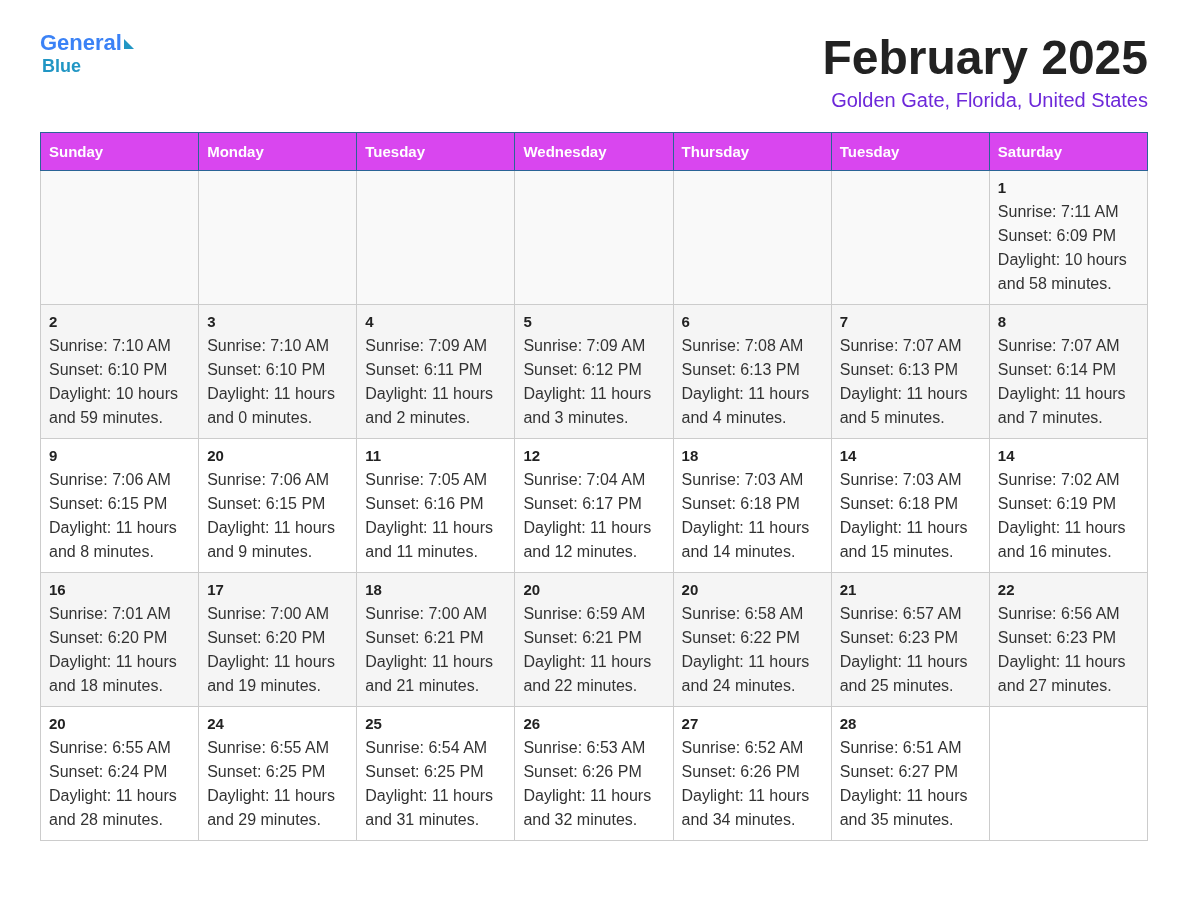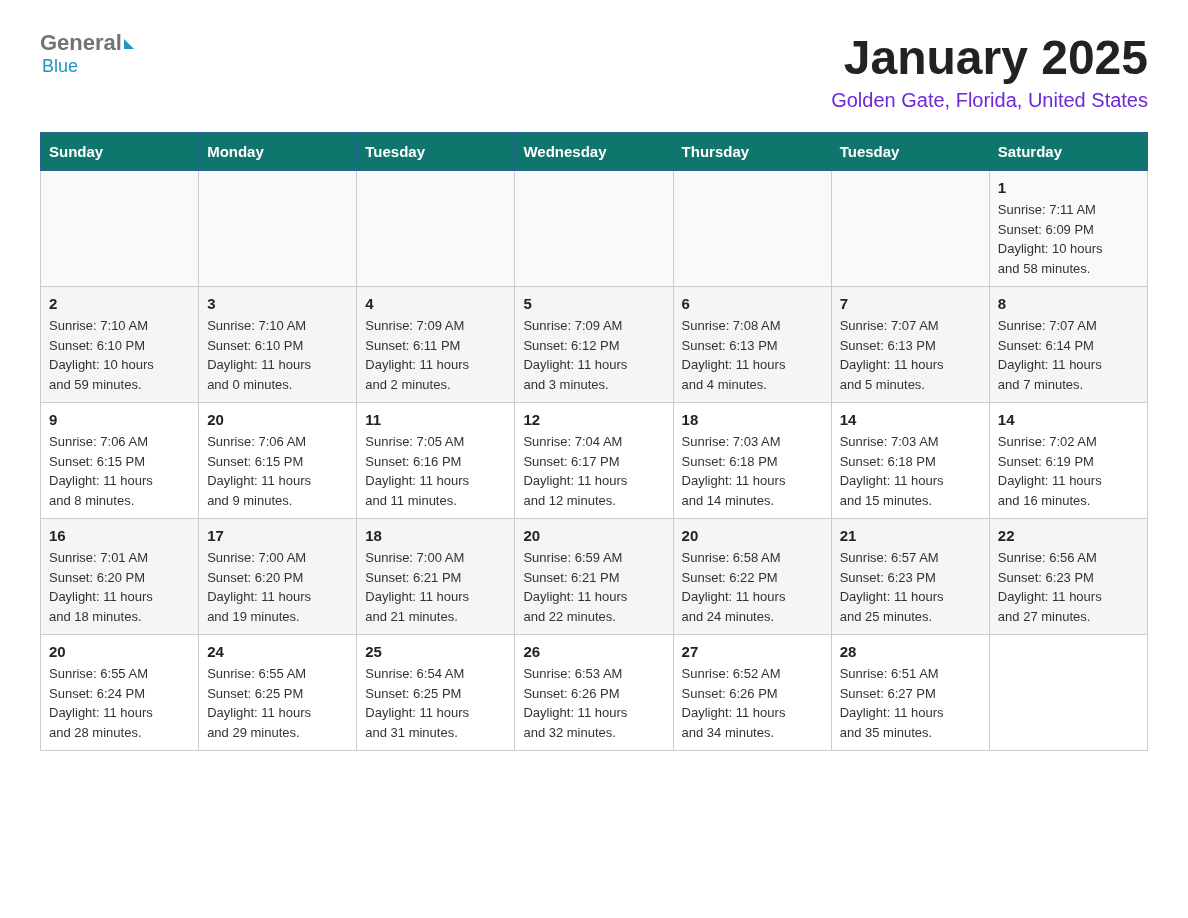--- a/index.html
+++ b/index.html
@@ -18,35 +18,35 @@
     .logo-area {
       display: flex;
       flex-direction: column;
       align-items: flex-start;
     }
     .logo-text {
       display: flex;
       align-items: center;
       font-size: 22px;
       font-weight: bold;
-      color: #737373;
+      color: #3b82f6;
     }
     .logo-triangle {
       width: 0;
       height: 0;
       border-left: 10px solid #2196c4;
       border-top: 10px solid transparent;
       border-bottom: 0px solid transparent;
       margin-left: 2px;
       margin-top: 2px;
     }
     .logo-sub {
       color: #2196c4;
       font-size: 18px;
-      font-weight: normal;
+      font-weight: bold;
       margin-left: 2px;
     }
     .title-area {
       text-align: right;
     }
     .month-title {
       font-size: 48px;
       font-weight: bold;
       color: #222;
     }
@@ -54,42 +54,42 @@
       font-size: 20px;
       color: #6d28d9;
       margin-top: 4px;
     }
     .calendar {
       width: 100%;
       border-collapse: collapse;
       border: 1px solid #bbb;
     }
     .calendar th {
-      background-color: #0f766e;
+      background-color: #d946ef;
       color: #fff;
       padding: 10px 8px;
       font-size: 15px;
       text-align: left;
       border: 1px solid #2a6496;
     }
     .calendar td {
       vertical-align: top;
       border: 1px solid #ccc;
       padding: 8px;
       width: calc(100% / 7);
       min-height: 100px;
     }
     .day-num {
       font-size: 15px;
       font-weight: bold;
       color: #222;
       margin-bottom: 4px;
     }
     .day-info {
-      font-size: 13px;
+      font-size: 16px;
       color: #333;
       line-height: 1.5;
     }
     .empty-cell {
       background: #f9f9f9;
     }
     tr:nth-child(odd) td {
       background-color: #ffffff;
     }
     tr:nth-child(even) td {
@@ -104,21 +104,21 @@
 
 <div class="header-area">
   <div class="logo-area">
     <div class="logo-text">
       <span>General</span>
       <div class="logo-triangle"></div>
     </div>
     <div class="logo-sub">Blue</div>
   </div>
   <div class="title-area">
-    <div class="month-title">January 2025</div>
+    <div class="month-title">February 2025</div>
     <div class="location-title">Golden Gate, Florida, United States</div>
   </div>
 </div>
 
 <table class="calendar">
   <thead>
     <tr>
     <th>Sunday</th>
         <th>Monday</th>
         <th>Tuesday</th>

